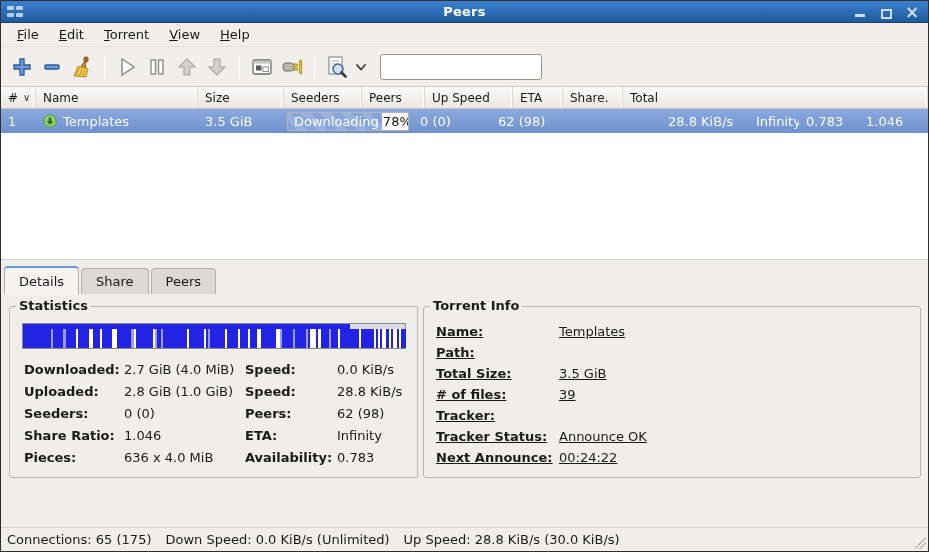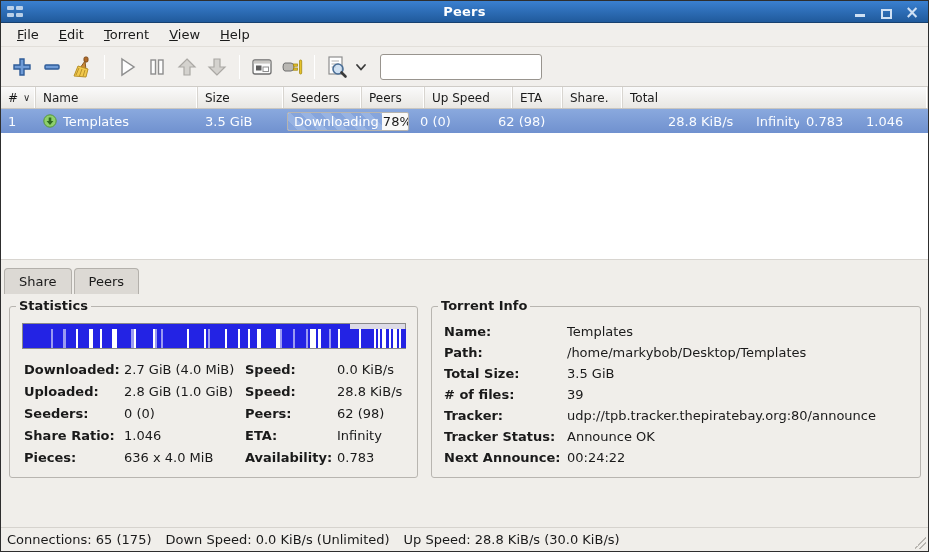--- a/index.html
+++ b/index.html
@@ -47,37 +47,37 @@
   .pbar .txt-dark { position:absolute; left:6px; top:1px; color:#1a1a1a; font-size:13px; white-space:nowrap; }
   .pbar .fill { position:absolute; left:0; top:0; bottom:0; overflow:hidden;
     background:repeating-linear-gradient(45deg,#86a5dc 0 7px,#97b3e3 7px 14px); }
   .pbar .fill .txt-light { position:absolute; left:6px; top:1px; color:#ffffff; font-size:13px; white-space:nowrap; }
   
   .panel { flex:0 0 268px; background:#f0eeea; display:flex; flex-direction:column; border-top:1px solid #d8d5d0; }
   .tabbar { height:34px; flex:0 0 34px; display:flex; align-items:flex-end; padding-left:3px; }
   .tab { height:26px; display:flex; align-items:center; padding:0 14px; font-size:13px; color:#1a1a1a;
     background:#dcd9d4; border:1px solid #b3b0ab; border-bottom:none; border-radius:4px 4px 0 0; margin-right:2px; }
   .tab.active { background:#f4f3f1; border-top:2px solid #6b9bd2; height:28px; position:relative; z-index:2; }
-  .panel-body { flex:1; display:flex; padding:12px 7px 0 8px; gap:13px; }
+  .panel-body { flex:1; display:flex; padding:12px 7px 0 8px; gap:5px; }
   .fieldset { border:1px solid #b8b5b0; border-radius:3px; position:relative; height:172px; }
   .fs-stats { width:409px; flex:0 0 409px; }
   .fs-info { flex:1; }
   .legend { position:absolute; top:-9px; left:6px; background:#f0eeea; padding:0 3px; font-size:13px; font-weight:bold; color:#1a1a1a; }
   
   .pieces-wrap { margin:16px 11px 0 12px; border:1px solid #8a8a8a; height:26px; background:#fff; }
   .pieces-top { height:5px; background:#dddbe6; position:relative; }
   .pieces-top .tfill { position:absolute; left:0; top:0; bottom:0; background:#2323e4; }
   .pieces-stripes { height:19px; display:flex; }
   .pieces-stripes .piece { flex:1; }
   
   .stats-grid { margin:9px 0 0 14px; font-size:13px; color:#1a1a1a; }
   .sgrow { display:flex; height:22px; align-items:center; }
   .sgl1 { width:100px; font-weight:bold; } .sgv1 { width:121px; } .sgl2 { width:92px; font-weight:bold; } .sgv2 { flex:1; }
   
-  .info-grid { margin:14px 0 0 12px; font-size:13px; color:#1a1a1a; }
+  .info-grid { margin:14px 0 0 12px; font-size:13px; color:#1a1a1a;text-decoration:underline; }
   .igrow { display:flex; height:21px; align-items:center; }
   .igl { width:123px; font-weight:bold; flex:0 0 123px; } .igv { flex:1; white-space:nowrap; }
   
   .statusbar { flex:0 0 24px; background:#f0eeea; border-top:1px solid #d6d3ce; display:flex; align-items:center; padding-left:6px; font-size:13px; color:#1a1a1a; position:relative; }
   .statusbar span { margin-right:14px; white-space:nowrap;text-align:right; }
   .grip { position:absolute; right:2px; bottom:2px; width:12px; height:12px;
     background:linear-gradient(135deg, transparent 50%, #b9b6b1 50%, #b9b6b1 58%, transparent 58%, transparent 70%, #b9b6b1 70%, #b9b6b1 78%, transparent 78%); }
 </style>
 </head>
 <body>
@@ -222,20 +222,21 @@
       <div class="rcell c6"></div>
       <div class="rcell c7">28.8 KiB/s</div>
       <div class="rcell c8">Infinity</div>
       <div class="rcell c9">0.783</div>
       <div class="rcell c10">1.046</div>
     </div>
   </div>
 
   <div class="panel">
     <div class="tabbar">
+      <div class="tab active">Details</div>
       <div class="tab">Share</div>
       <div class="tab">Peers</div>
     </div>
     <div class="panel-body">
 
       <div class="fieldset fs-stats">
         <div class="legend">Statistics</div>
         <div class="pieces-wrap">
           <div class="pieces-top">
               <div class="tfill" style="width: 85.5%;"></div>
@@ -459,33 +460,31 @@
 
       <div class="fieldset fs-info">
         <div class="legend">Torrent Info</div>
         <div class="info-grid">
           <div class="igrow">
               <span class="igl">Name:</span>
               <span class="igv">Templates</span>
             </div>
           <div class="igrow">
               <span class="igl">Path:</span>
-              <span class="igv">/home/markybob/Desktop/Templates</span>
             </div>
           <div class="igrow">
               <span class="igl">Total Size:</span>
               <span class="igv">3.5 GiB</span>
             </div>
           <div class="igrow">
               <span class="igl"># of files:</span>
               <span class="igv">39</span>
             </div>
           <div class="igrow">
               <span class="igl">Tracker:</span>
-              <span class="igv">udp://tpb.tracker.thepiratebay.org:80/announce</span>
             </div>
           <div class="igrow">
               <span class="igl">Tracker Status:</span>
               <span class="igv">Announce OK</span>
             </div>
           <div class="igrow">
               <span class="igl">Next Announce:</span>
               <span class="igv">00:24:22</span>
             </div>
         </div>

